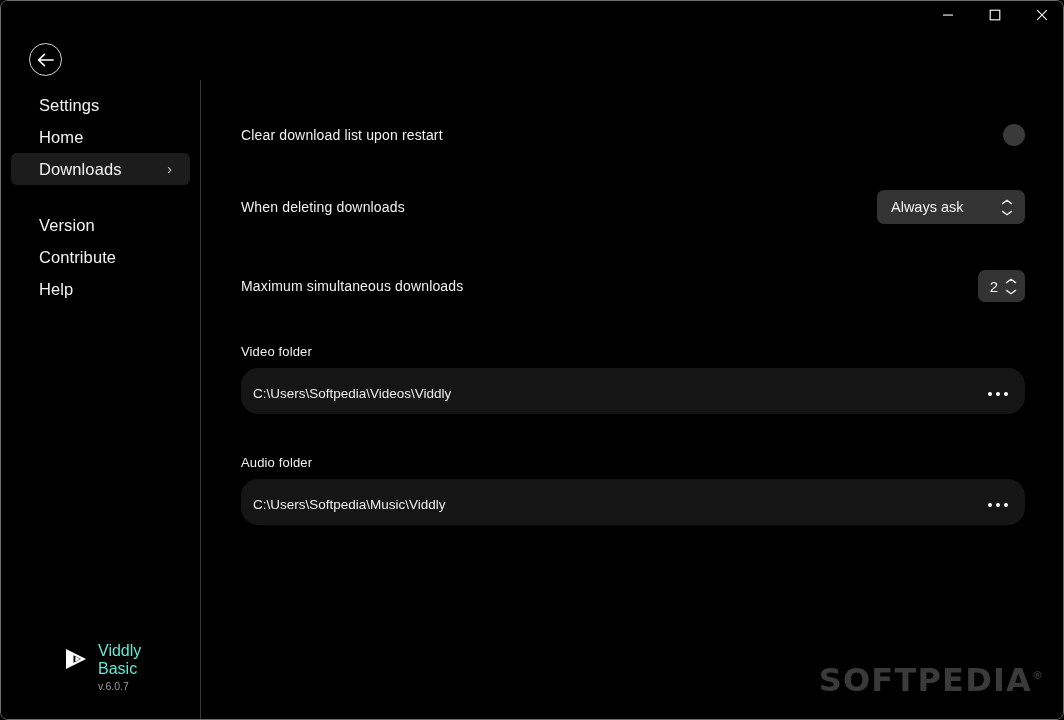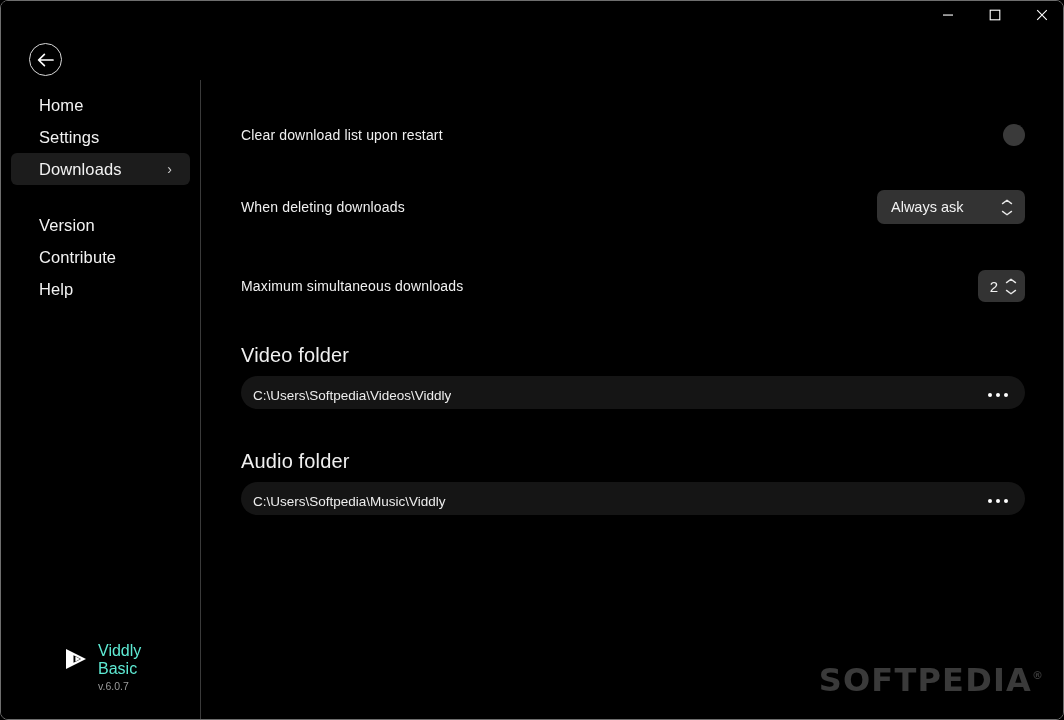--- a/index.html
+++ b/index.html
@@ -227,28 +227,28 @@
     flex-direction: column;
     align-items: center;
     justify-content: center;
     gap: 5px;
   }
   .stepper svg { display: block; }
 
   
   .field-label {
     color: #f0f0f0;
-    font-size: 20px;
+    font-size: 13px;
     letter-spacing: .15px;
     display: block;
     margin-bottom: 9px;
   }
   .path-field {
     position: relative;
-    height: 33px;
+    height: 46px;
     background: #151515;
     border-radius: 17px;
     display: flex;
     align-items: center;
     justify-content: space-between;
     padding: 5px 0 0 12px;
     gap: 7px;
   }
   .path-value {
     color: #ededed;
@@ -328,25 +328,25 @@
     <div id="back-button">
       <span>
         <svg width="19" height="16" viewBox="0 0 19 16">
           <path d="M17 8 H3.2 M8.4 2.4 L2.6 8 L8.4 13.6" stroke="#ffffff" stroke-width="1.7" fill="none" stroke-linecap="round" stroke-linejoin="round"></path>
         </svg>
       </span>
     </div>
 
     <div id="nav-primary">
       <div class="nav-item">
+        <span class="nav-label">Settings</span>
+        <span class="nav-chevron"></span>
+      </div>
+      <div class="nav-item">
         <span class="nav-label">Home</span>
-        <span class="nav-chevron"></span>
-      </div>
-      <div class="nav-item">
-        <span class="nav-label">Settings</span>
         <span class="nav-chevron"></span>
       </div>
       <div class="nav-item active">
         <span class="nav-label">Downloads</span>
         <span class="nav-chevron">›</span>
       </div>
     </div>
 
     <div id="nav-secondary">
       <div class="nav-item">

